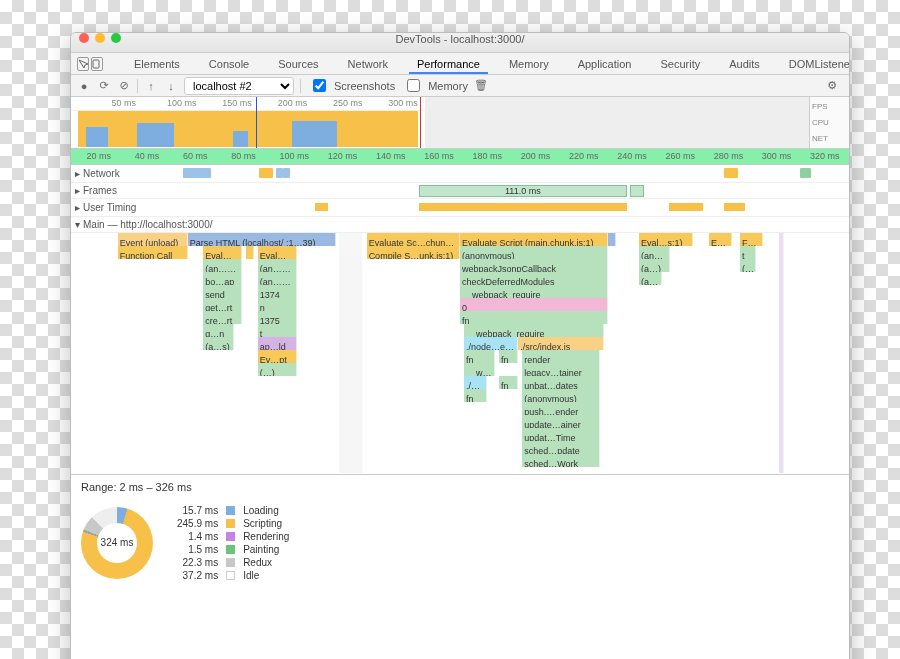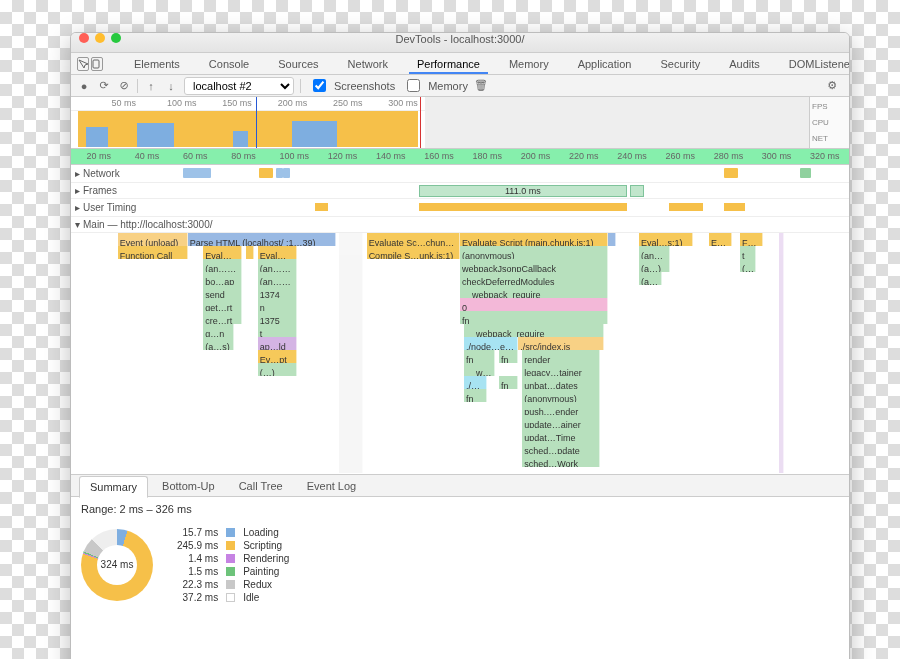--- a/index.html
+++ b/index.html
@@ -311,26 +311,20 @@
     <div class="fb c-grn" style="top:169px;left:58%;width:10%">push.…ender</div>
     <div class="fb c-grn" style="top:182px;left:58%;width:10%">update…ainer</div>
     <div class="fb c-grn" style="top:195px;left:58%;width:10%">updat…Time</div>
     <div class="fb c-grn" style="top:208px;left:58%;width:10%">sched…pdate</div>
     <div class="fb c-grn" style="top:221px;left:58%;width:10%">sched…Work</div>
 
     <div class="fb c-gry" style="top:0;left:34.5%;width:3%;height:240px;opacity:.35"></div>
     <div class="fb c-pur" style="top:0;left:91%;width:.6%;height:240px;opacity:.45"></div>
   </div>
 
-  <div class="bottom-tabs">
-    <span class="active">Summary</span>
-    <span>Bottom-Up</span>
-    <span>Call Tree</span>
-    <span>Event Log</span>
-  </div>
 
   <div class="summary">
     <div class="range">Range: 2 ms – 326 ms</div>
     <div class="sum-body">
       <div class="donut">
         <div class="ctr">324 ms</div>
       </div>
       <div class="legend">
         <span class="val">15.7 ms</span>
             <span class="sw sw-load"></span>

